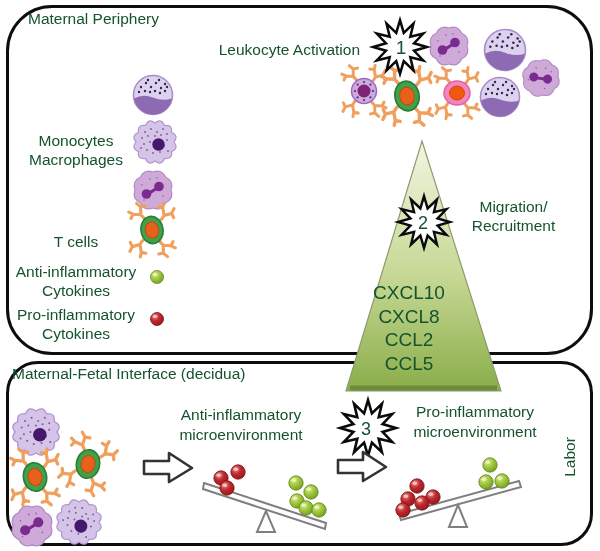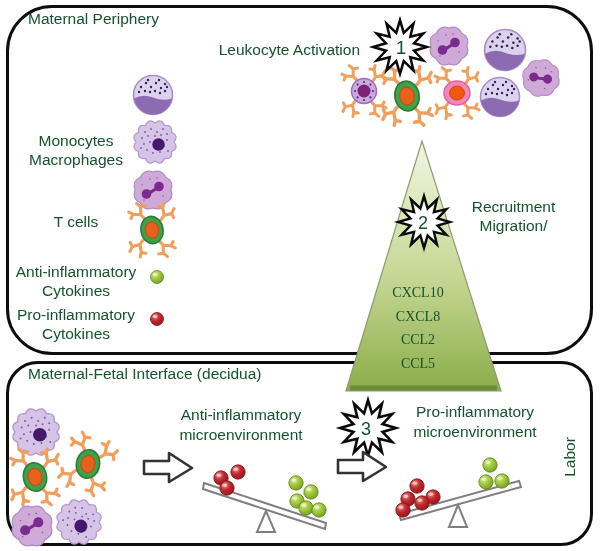--- a/index.html
+++ b/index.html
@@ -7,25 +7,25 @@
           font-family:"Liberation Sans", sans-serif;color:#14532d;padding-left:20px;}
   .panel{position:absolute;box-sizing:border-box;border:3.5px solid #0d0d0d;background:#fff;}
   #panel-top{left:6px;top:5px;width:587px;height:350px;border-radius:46px;}
   #panel-bottom{left:6px;top:361px;width:587px;height:185px;border-radius:32px;}
   #art{position:absolute;left:0;top:0;width:600px;height:551px;z-index:2;}
   .txt{position:absolute;z-index:3;font-size:15.5px;line-height:19px;white-space:nowrap;}
   .center{text-align:center;white-space:normal;}
   #t-top-title{left:28px;top:9px;}
   #t-leuk{left:200px;top:40px;width:160px;text-align:right;}
   .legend-label{left:6px;width:140px;text-align:center;}
-  #t-mono{top:87px;margin-top:44px;} #t-macro{top:150px;} #t-neut{top:180px;} #t-tcell{top:212px;}
+  #t-mono{top:87px;margin-top:44px;} #t-macro{top:150px;} #t-neut{top:180px;} #t-tcell{top:232px;}
   #t-anti{top:262px;} #t-pro{top:305px;}
   #t-migr{left:456px;top:197px;width:115px;}
-  #t-chemo{left:354px;top:281px;width:128px;font-size:14px;line-height:23.5px;z-index:3;font-family:Liberation Serif, serif;}
-  #t-bot-title{left:28px;top:364px;}
+  #t-chemo{left:345px;top:281px;width:128px;font-size:19px;line-height:23.5px;z-index:3;}
+  #t-bot-title{left:12px;top:364px;}
   #t-antienv{left:163px;top:405px;width:156px;line-height:19.5px;}
   #t-proenv{left:397px;top:402px;width:156px;line-height:19.5px;}
   #t-labor{left:569px;top:457px;transform:translate(-50%,-50%) rotate(-90deg);}
   .step{position:absolute;z-index:4;font-size:19px;transform:translate(-50%,-50%);}
   #step1{left:401px;top:48px;}
   #step2{left:423px;top:223px;font-size:18px;}
   #step3{left:366px;top:429px;font-size:18px;}
 </style>
 </head>
 <body>
@@ -237,22 +237,22 @@
   <div class="txt legend-label center" id="t-anti">
     <div>Anti-inflammatory</div>
     <div>Cytokines</div>
   </div>
   <div class="txt legend-label center" id="t-pro">
     <div>Pro-inflammatory</div>
     <div>Cytokines</div>
   </div>
 
   <div class="txt center" id="t-migr">
+    <div>Migration/</div>
     <div>Recruitment</div>
-    <div>Migration/</div>
   </div>
 
   <div class="txt center" id="t-chemo">
     <div>CXCL10</div>
     <div>CXCL8</div>
     <div>CCL2</div>
     <div>CCL5</div>
   </div>
 
   <div class="txt" id="t-bot-title">Maternal-Fetal Interface (decidua)</div>

